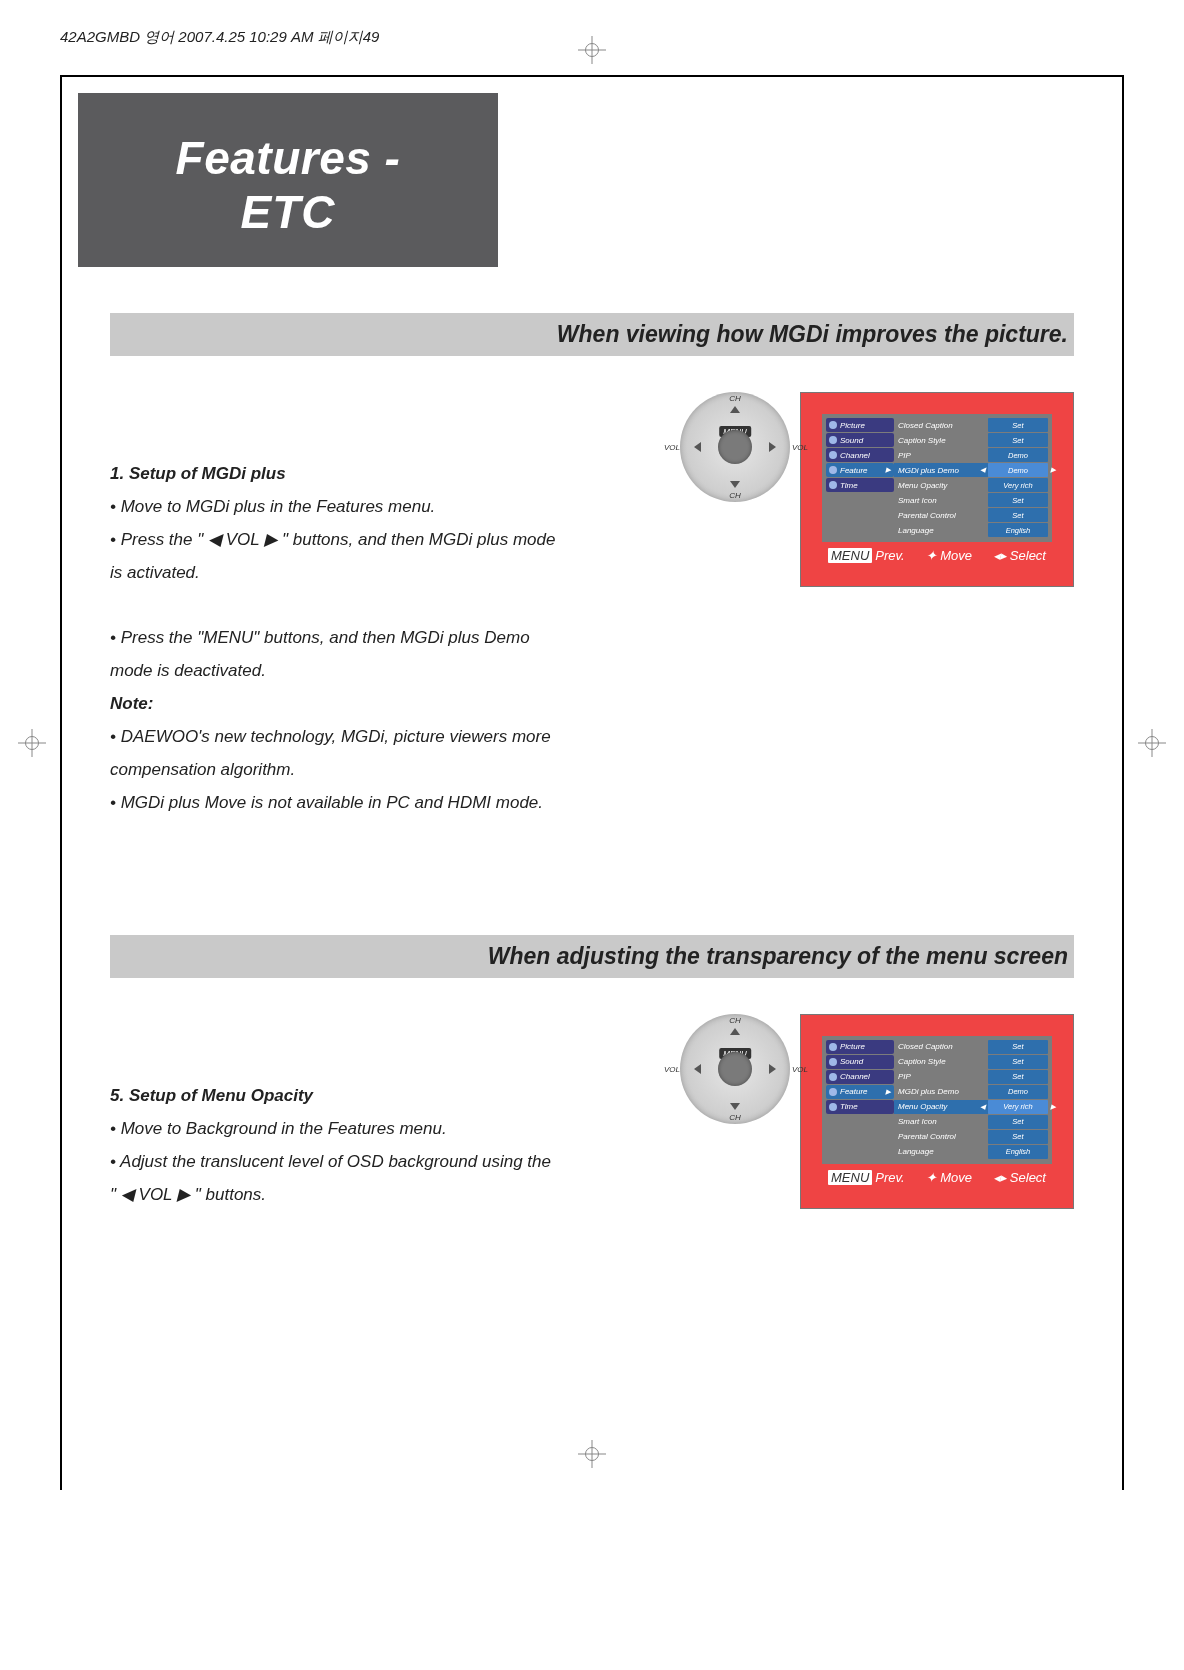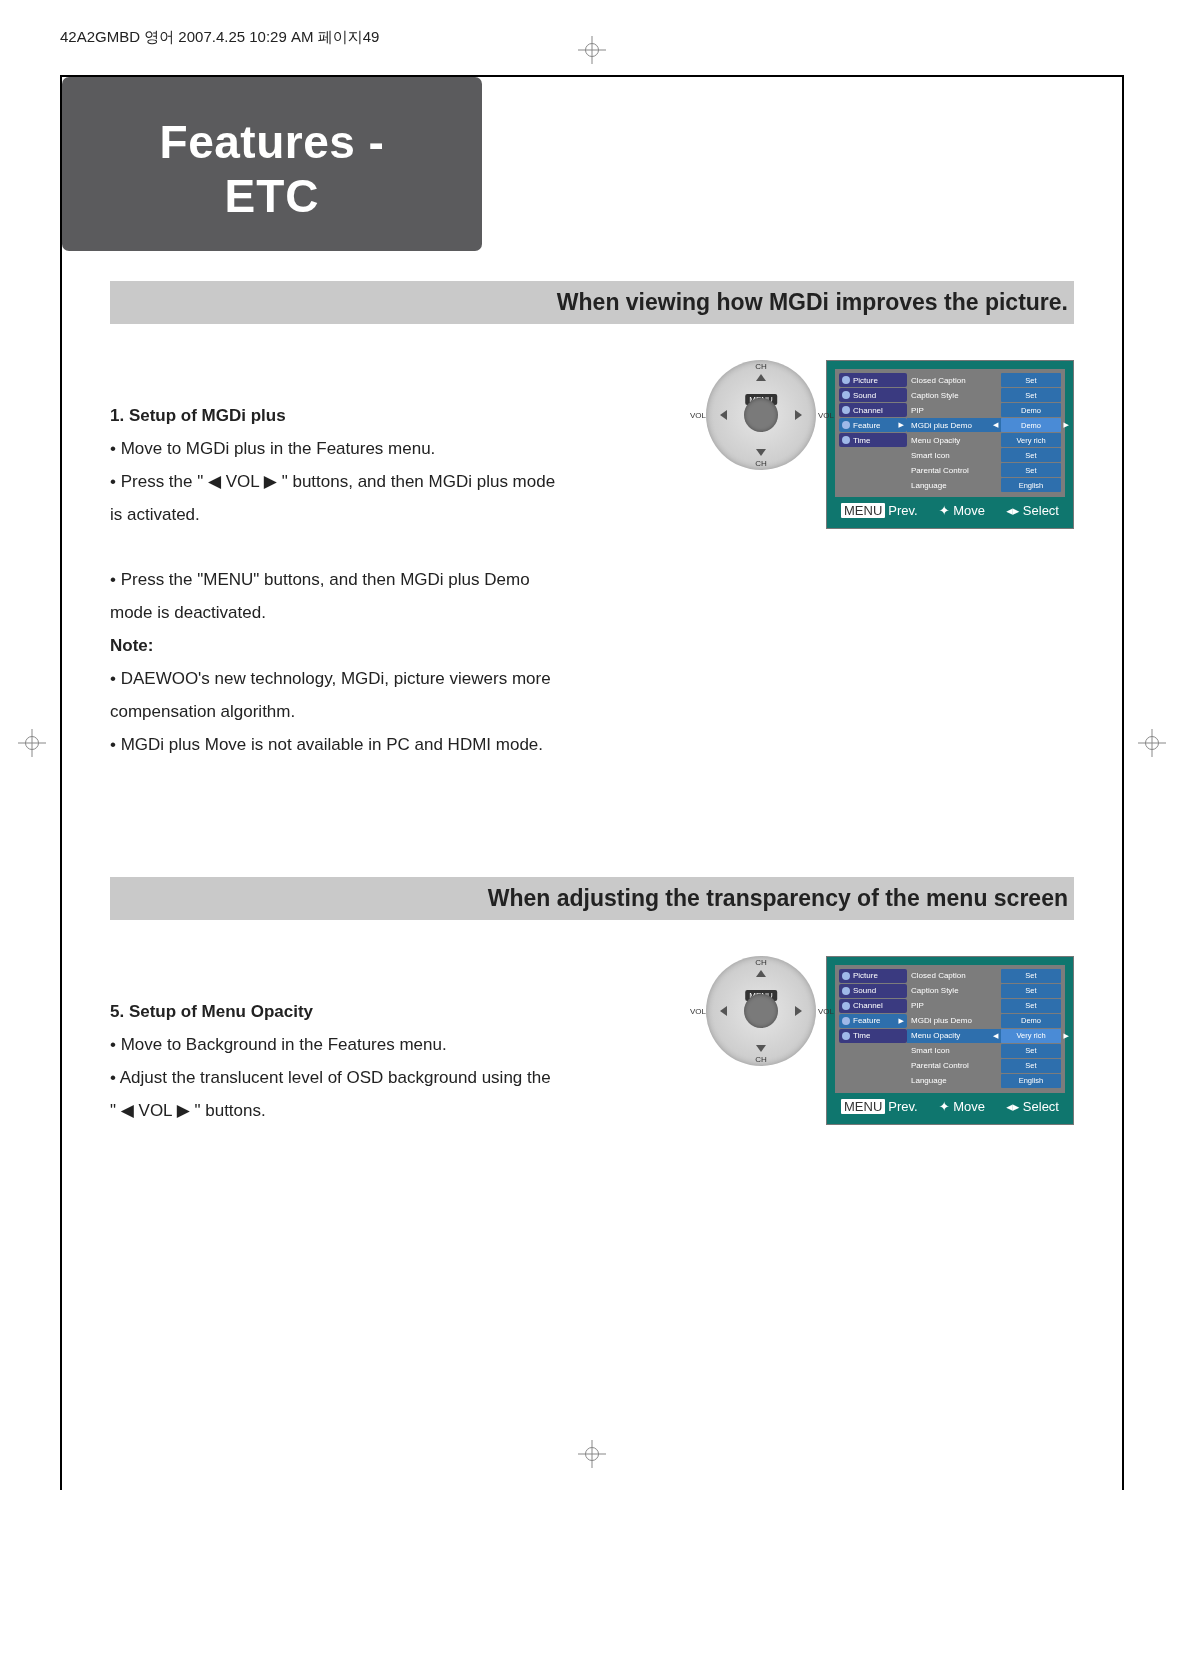--- a/index.html
+++ b/index.html
@@ -8,20 +8,21 @@
     background: #fff;
     font-family: Arial, Helvetica, sans-serif;
     color: #222;
   }
   .sheet {
     width: 1184px;
     height: 1490px;
     position: relative;
     box-sizing: border-box;
     padding: 28px 60px 40px 60px;
+    font-style: italic;
   }
   .header-line {
     font-size: 15px;
     color: #222;
     margin-bottom: 10px;
   }
   .cropmark-top {
     position: absolute;
     top: 36px;
     left: 50%;
@@ -55,24 +56,23 @@
     margin-top: 28px;
     background: #fff;
     min-height: 1420px;
     position: relative;
     padding-bottom: 60px;
   }
   .title-block {
     background: #5b5b5d;
     color: #fff;
     width: 380px;
-    margin: 0;
+    margin: 16px;
     text-align: center;
     padding: 38px 20px 28px 20px;
-    border-radius: 7px;
   }
   .title-block .line1 {
     font-size: 46px;
     font-weight: 600;
     letter-spacing: 0.5px;
   }
   .title-block .line2 {
     font-size: 46px;
     font-weight: 700;
     letter-spacing: 1px;
@@ -127,21 +127,21 @@
   .dpad .lbl.lf { left:-16px; top:50%; transform:translateY(-50%); }
   .dpad .lbl.rt { right:-18px; top:50%; transform:translateY(-50%); }
   .dpad .tri { position:absolute; width:0; height:0; border-style:solid; }
   .dpad .tri.up { left:50%; top:14px; transform:translateX(-50%); border-width:0 5px 7px 5px; border-color:transparent transparent #555 transparent; }
   .dpad .tri.dn { left:50%; bottom:14px; transform:translateX(-50%); border-width:7px 5px 0 5px; border-color:#555 transparent transparent transparent; }
   .dpad .tri.lf { top:50%; left:14px; transform:translateY(-50%); border-width:5px 7px 5px 0; border-color:transparent #555 transparent transparent; }
   .dpad .tri.rt { top:50%; right:14px; transform:translateY(-50%); border-width:5px 0 5px 7px; border-color:transparent transparent transparent #555; }
 
   
   .osd {
-    width: 230px; background:#0f766e; padding:9px; font-size:8px; color:#fff;
+    width: 230px; background:#ef4444; padding:22px; font-size:8px; color:#fff;
     box-shadow: 0 0 0 1px #777 inset;
   }
   .osd-inner { background:#7c7c7c; padding:4px; }
   .osd-row { display:flex; align-items:center; height:14px; margin-bottom:1px; }
   .osd-left {
     flex: 0 0 62px; display:flex; align-items:center; gap:3px;
     background:#3a3a80; color:#fff; height:100%; padding:0 3px; border-radius:2px;
   }
   .osd-left.sel { background:#2e6fad; }
   .osd-left .ic { width:8px; height:8px; border-radius:50%; background:#9fb8e8; flex:0 0 auto; }

